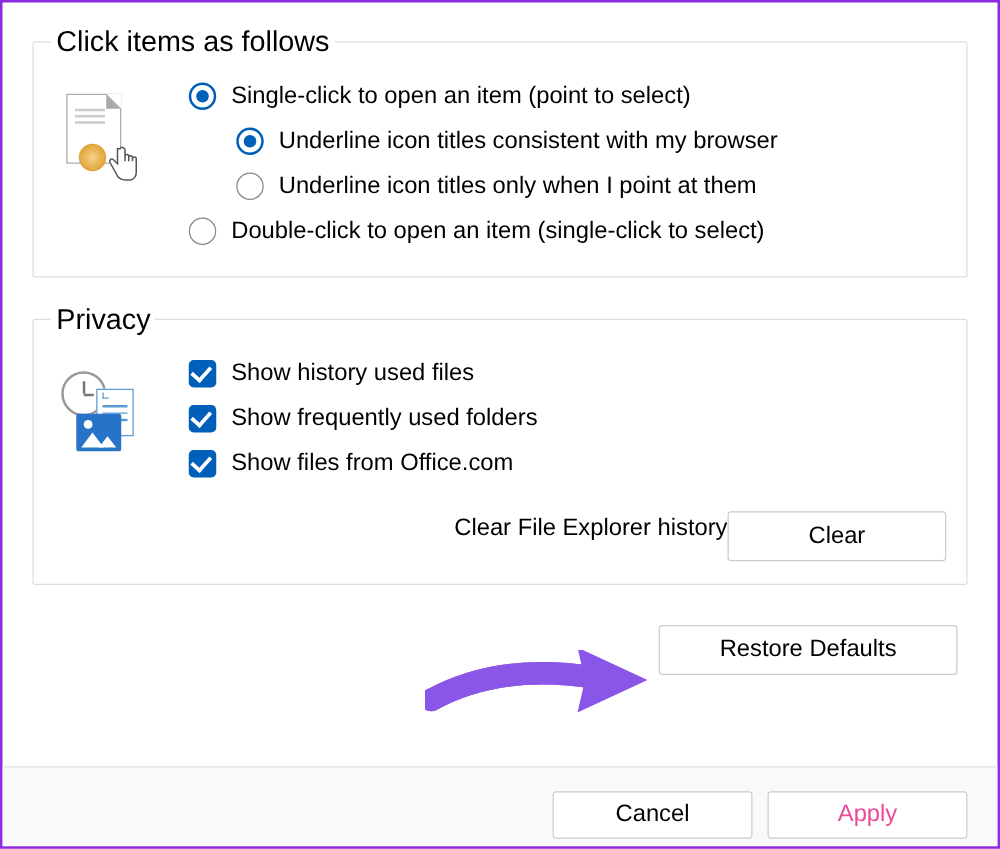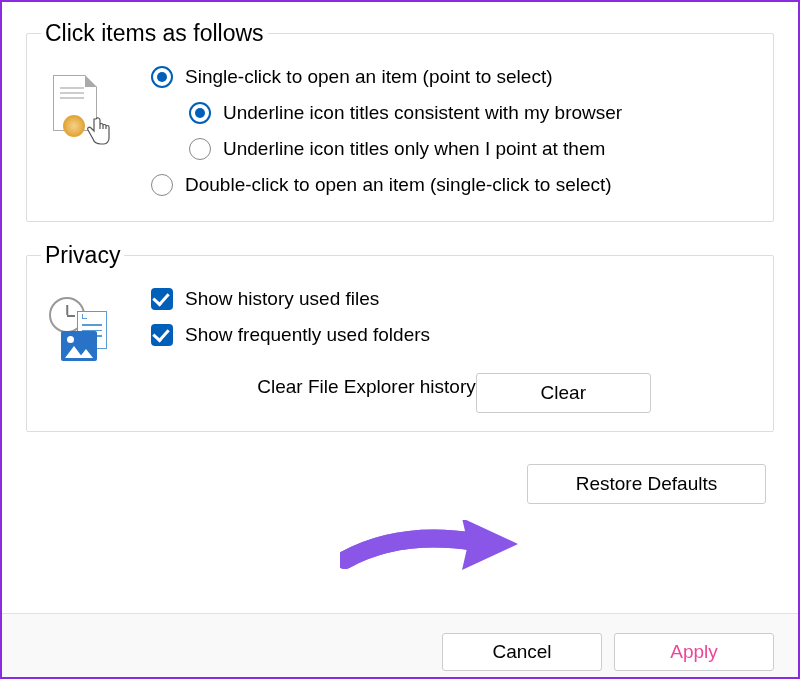--- a/index.html
+++ b/index.html
@@ -80,21 +80,21 @@
       padding: 0;
       display: flex;
       align-items: center;
       justify-content: center;
       border-radius: 3px;
       margin-top: 12px;
     }
     .clear-row {
       display: flex;
       align-items: center;
-      justify-content: center;
+      justify-content: flex-end;
       padding: 8px 0 0 0;
     }
     .clear-btn { width: 175px; height: 40px; }
     .restore-row { text-align: right; padding-right: 2px; }
     .restore-btn { width: 239px; height: 40px; display: inline-flex; margin-right: 6px; }
 
     .footer {
       position: absolute;
       bottom: 0; left: 0; right: 0;
       height: 64px;
@@ -201,20 +201,24 @@
       </div>
       <div class="opt-col">
         <div class="row">
           <span class="ctrl check"></span>
           <span class="lbl">Show history used files</span>
         </div>
         <div class="row">
           <span class="ctrl check"></span>
           <span class="lbl">Show frequently used folders</span>
         </div>
+        <div class="row">
+          <span class="ctrl check"></span>
+          <span class="lbl">Show files from Office.com</span>
+        </div>
         <div class="clear-row">
           <span>Clear File Explorer history</span>
           <button class="btn clear-btn">Clear</button>
         </div>
       </div>
     </div>
   </fieldset>
 
   <div class="restore-row">
     <button class="btn restore-btn">Restore Defaults</button>

